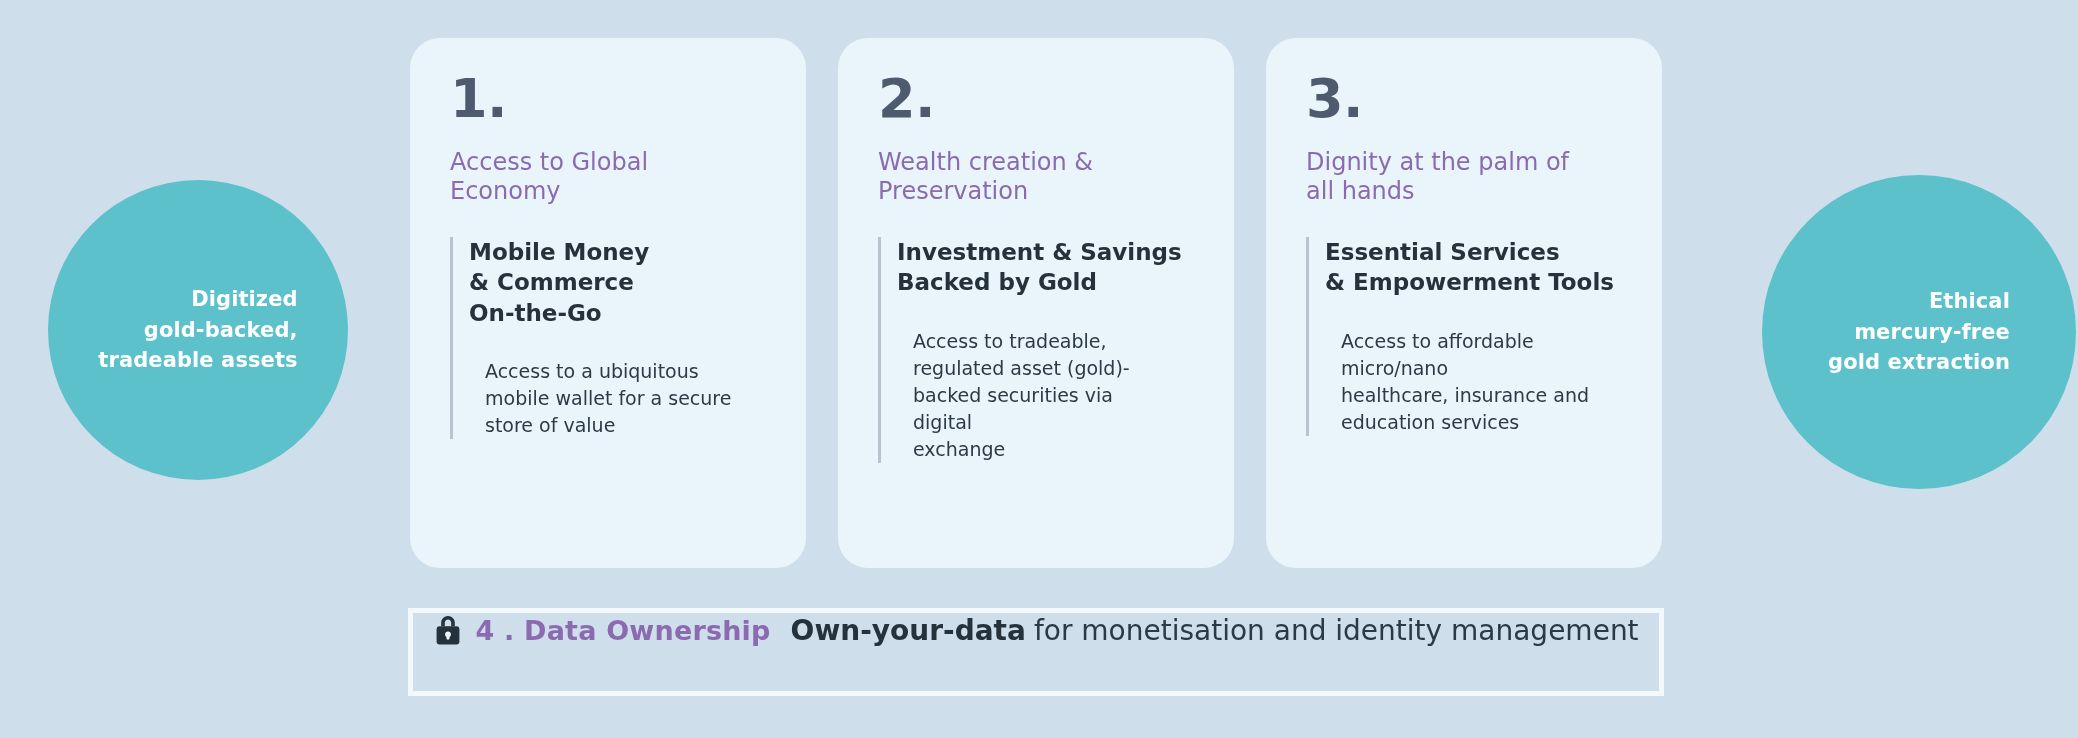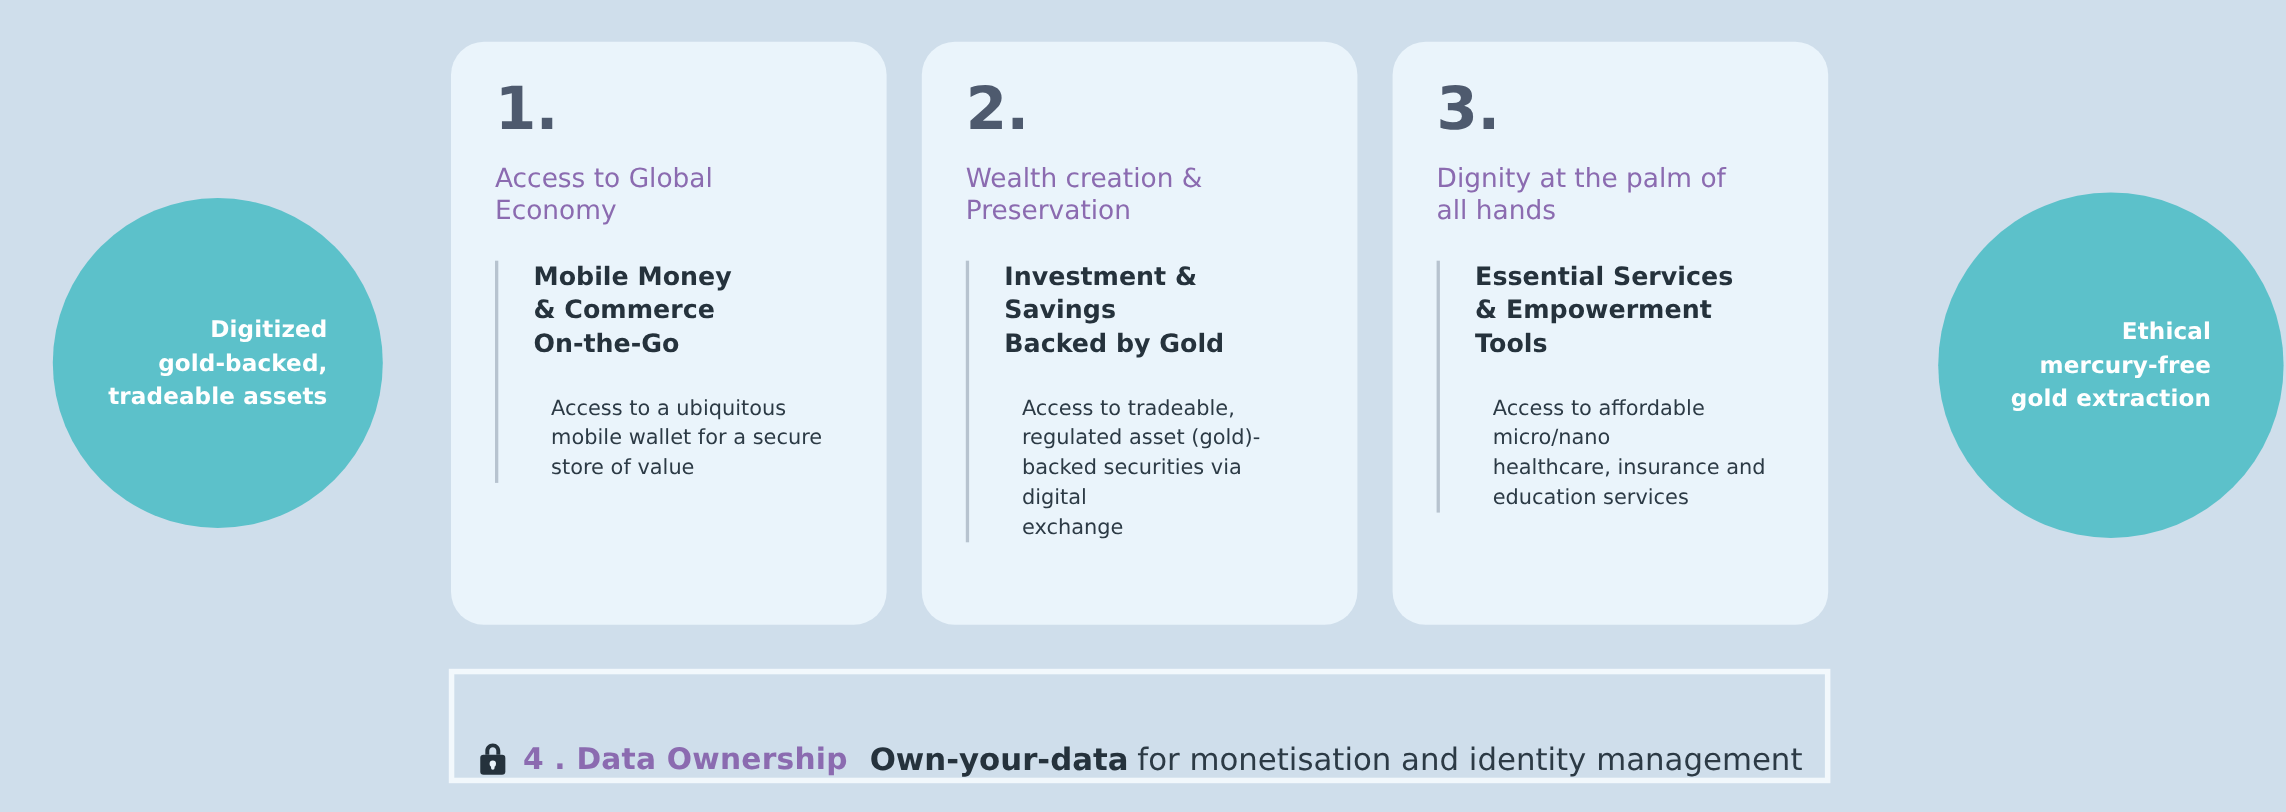--- a/index.html
+++ b/index.html
@@ -80,21 +80,21 @@
     font-size: 24px;
     font-weight: normal;
     color: #8b6bb0;
     line-height: 1.22;
     margin: 0 0 30px 0;
     white-space: pre-line;
   }
 
   .card-body {
     border-left: 3px solid #b7c3cf;
-    padding-left: 32px;
+    padding-left: 16px;
   }
 
   .card-subtitle {
     font-size: 23px;
     font-weight: bold;
     color: #25323c;
     line-height: 1.33;
     margin: 0 0 30px 0;
     white-space: pre-line;
   }
@@ -107,26 +107,26 @@
     margin: 16px;
     white-space: pre-line;
   }
 
   
   #banner {
     position: absolute;
     left: 408px;
     top: 608px;
     width: 1256px;
-    height: 104px;
+    height: 88px;
     box-sizing: border-box;
     border: 5px solid #f2f8fc;
     background: transparent;
     display: flex;
-    align-items: flex-end;
+    align-items: flex-start;
     justify-content: center;
   }
   #banner-inner {
     display: flex;
     align-items: center;
     gap: 0;
   }
   .lock-icon {
     display: inline-block;
     width: 30px;

